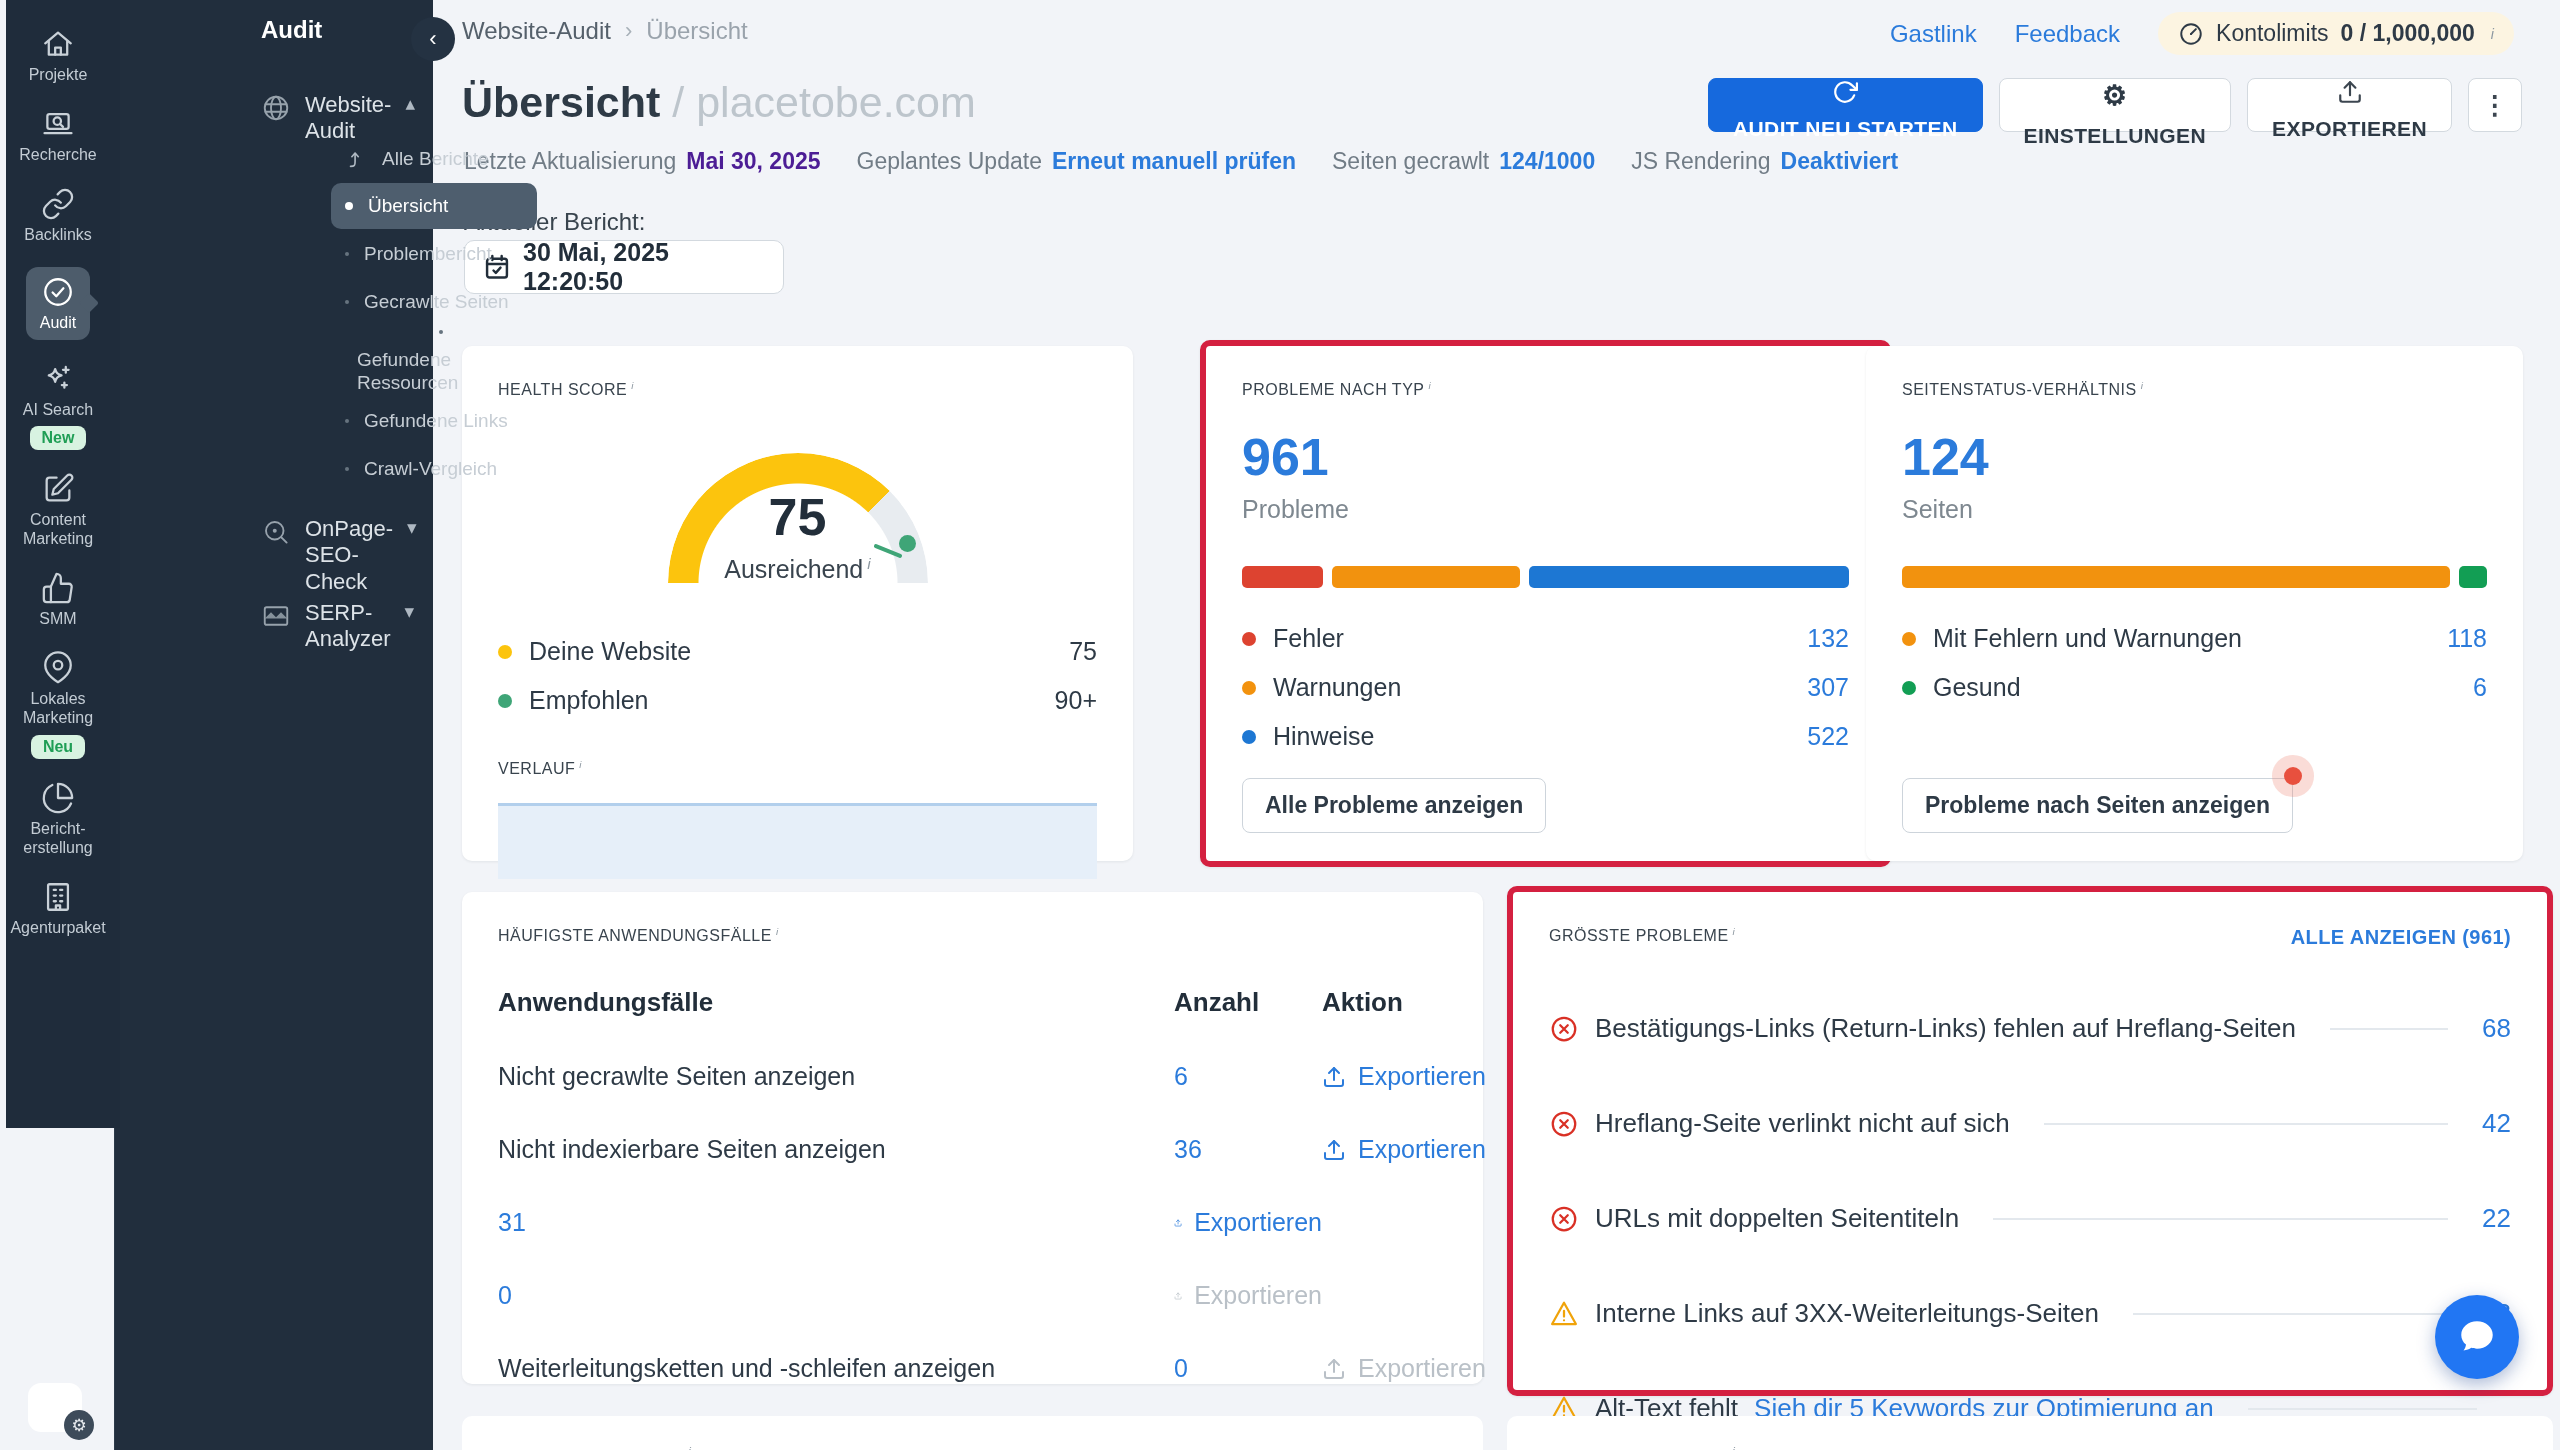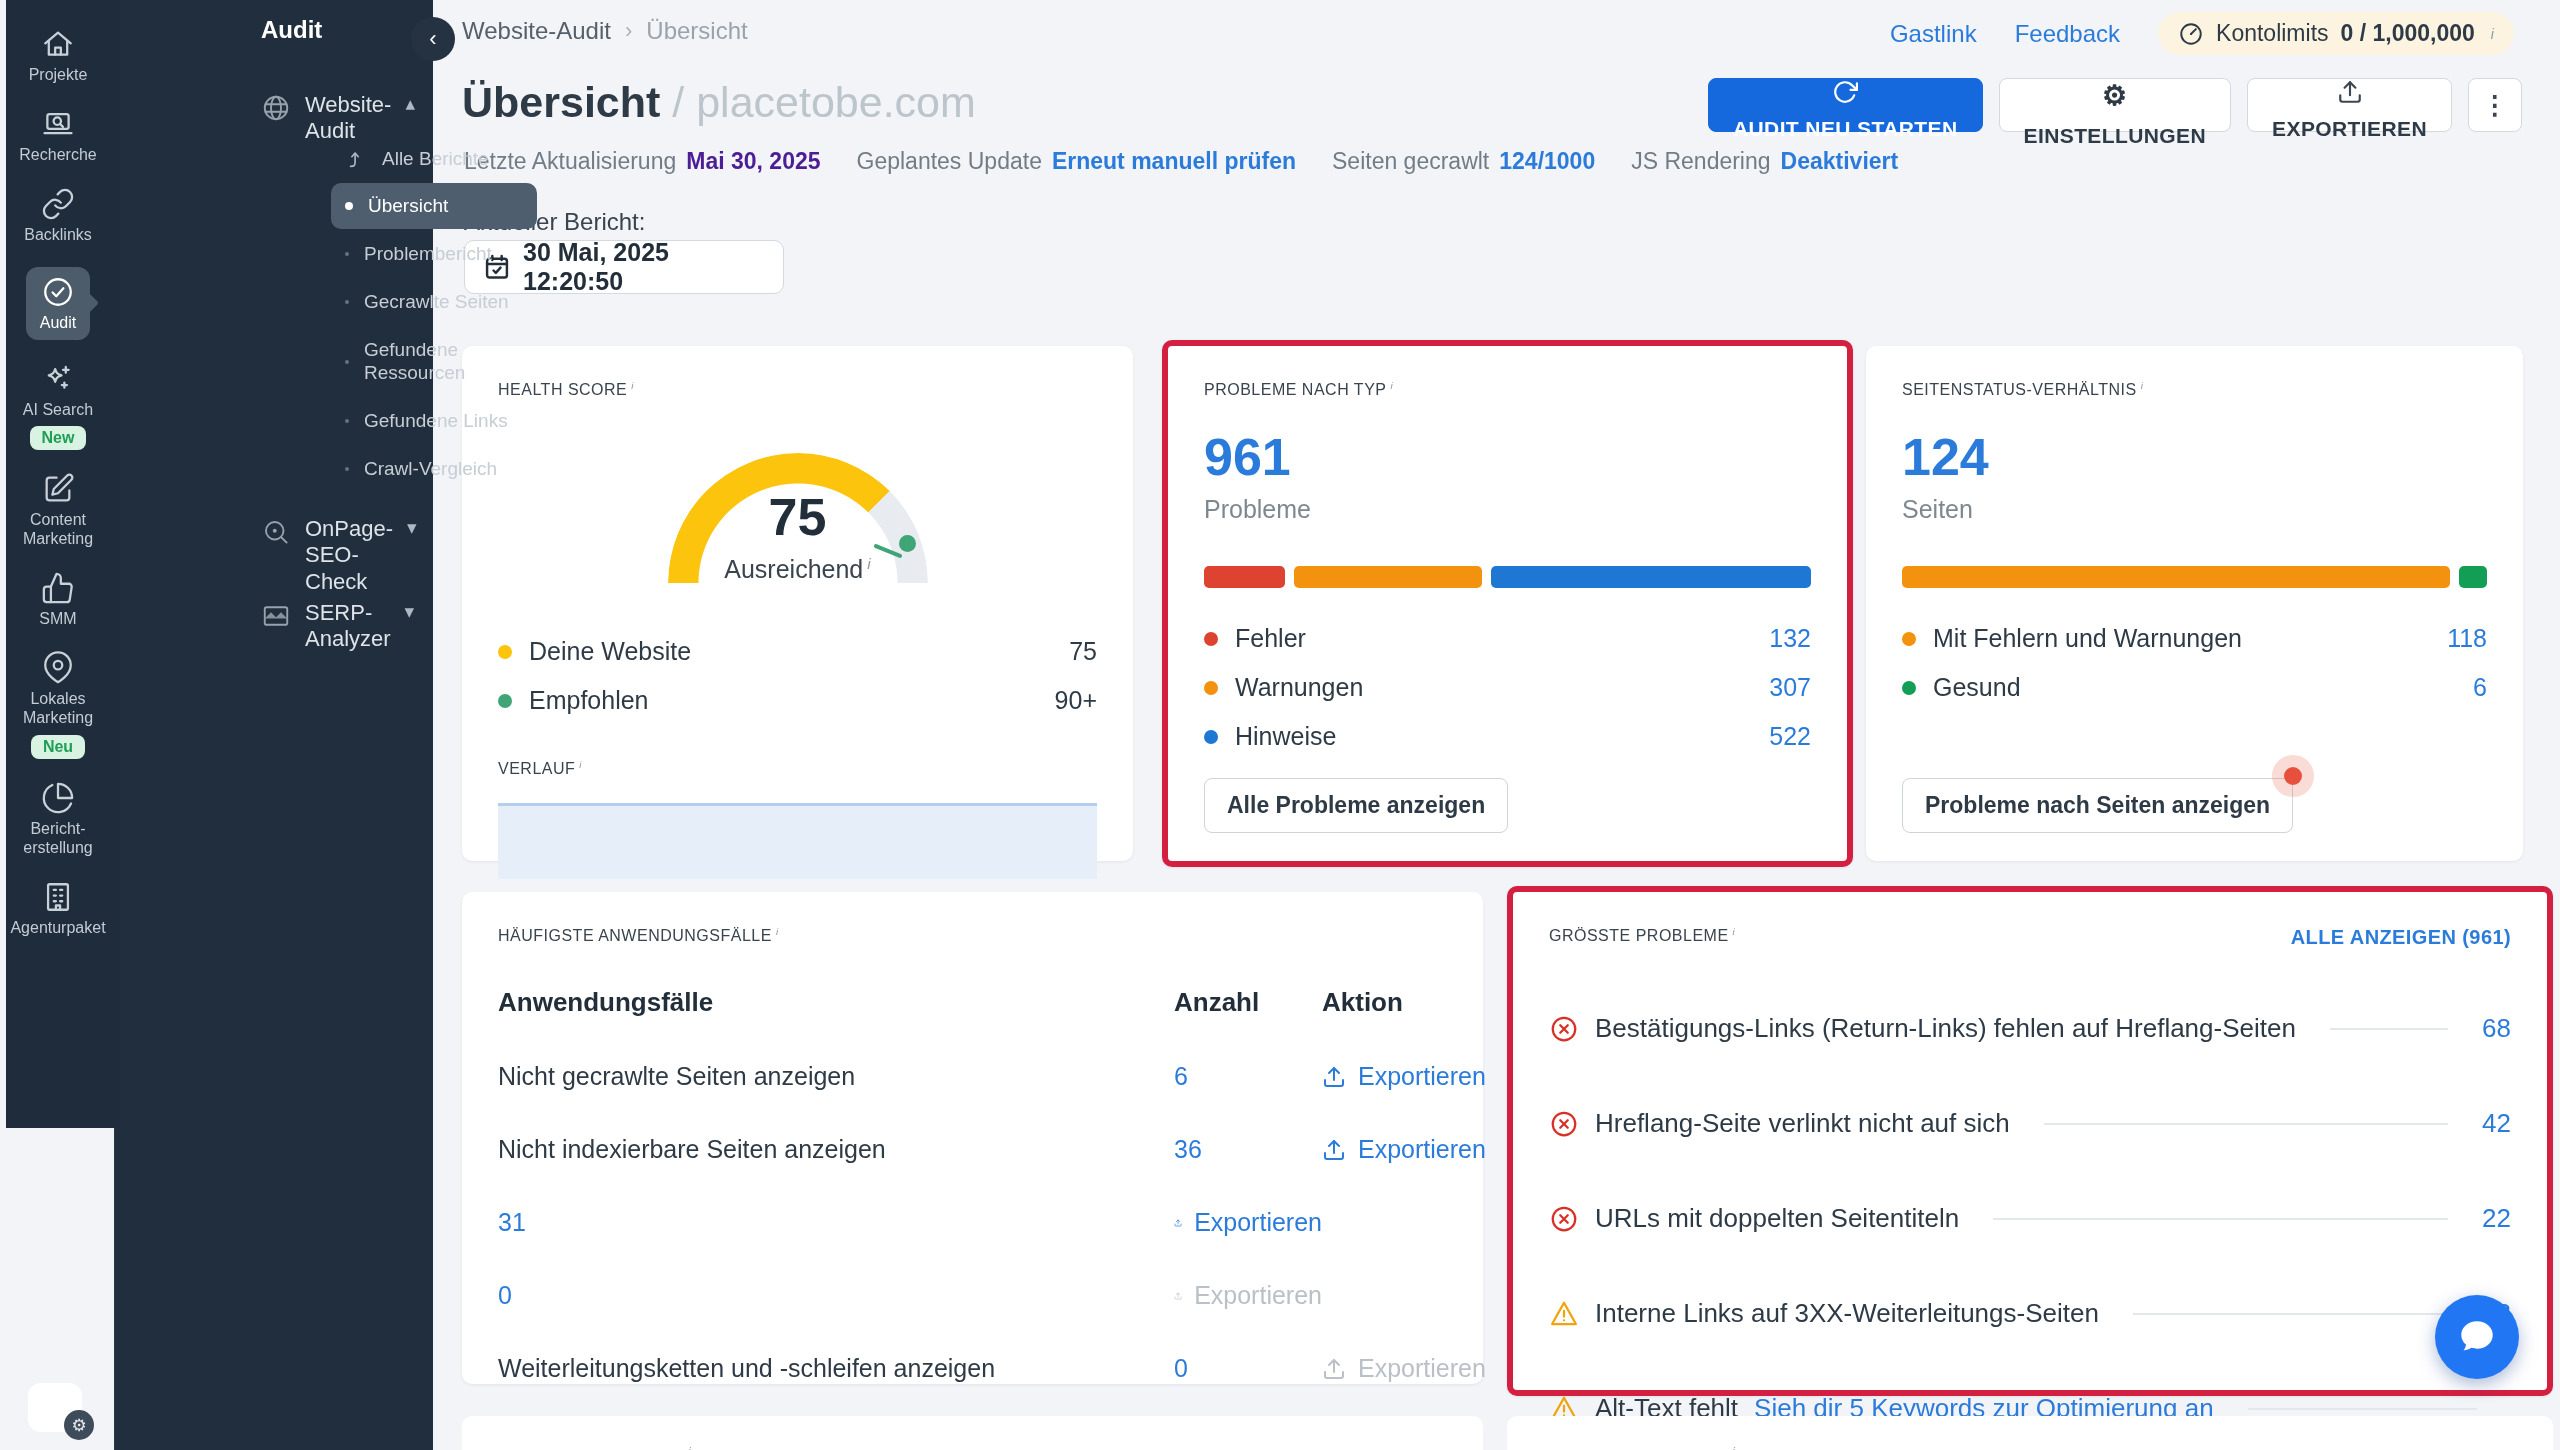--- a/index.html
+++ b/index.html
@@ -29,21 +29,21 @@
   .sm-section{position:absolute;left:146px;right:20px;display:flex;align-items:flex-start;
               gap:14px;color:#dde3e8;font-size:22px;cursor:pointer;}
   .sm-section .sic{color:#97a2ac;flex:none;margin-top:1px;}
   .sm-section .stx{width:172px;line-height:1.2;}
   .sm-section .chev{margin-left:auto;color:#aeb8c2;font-size:19px;}
   .smi{position:absolute;left:216px;width:206px;height:46px;display:flex;align-items:center;
        gap:15px;color:#c6cdd4;font-size:19px;cursor:pointer;padding-left:14px;}
   .smi .dot{width:4px;height:4px;border-radius:50%;background:#66737f;flex:none;}
   .smi.sel{background:#4e5e6e;border-radius:10px;color:#ffffff;}
   .smi.sel .dot{width:8px;height:8px;background:#ffffff;}
-  .smi.two{height:64px;}
+  .smi.two{height:64px;flex-direction:column;}
   .smi .itx{line-height:1.2;width:168px;}
   .smi .aic{color:#aeb8c2;flex:none;}
 
   
   .collapse{position:absolute;left:411px;top:17px;width:44px;height:44px;border-radius:50%;
             background:#243242;color:#fff;border:none;font-size:22px;z-index:6;cursor:pointer;}
   .breadcrumb{position:absolute;left:462px;top:17px;display:flex;align-items:center;gap:14px;
               font-size:24px;}
   .bc-a{color:#55606b;cursor:pointer;}
   .bc-sep{color:#a8b1b9;font-size:22px;}
@@ -420,21 +420,21 @@
       <div class="lrow">
         <span class="ldot" style="background: rgb(63, 165, 119);"></span>
         <span>Empfohlen</span>
         <span class="lval dark">90+</span>
       </div>
     </div>
     <div class="ctitle verlauf"><span>VERLAUF</span><span class="sup">i</span></div>
     <div class="spark"></div>
   </section>
 
-  <section class="card hl" style="left:1162px;top:340px;width:691px;height:527px;">
+  <section class="card hl" style="left:1200px;top:340px;width:691px;height:527px;">
     <div class="ctitle"><span>PROBLEME NACH TYP</span><span class="sup">i</span></div>
     <div class="bignum">961</div>
     <div class="bigsub">Probleme</div>
     <div class="stackbar">
       <span class="seg" style="background: rgb(221, 67, 48); flex-grow: 132;"></span>
       <span class="seg" style="background: rgb(242, 146, 14); flex-grow: 307;"></span>
       <span class="seg" style="background: rgb(29, 119, 211); flex-grow: 522;"></span>
     </div>
     <div class="legend">
       <div class="lrow">

